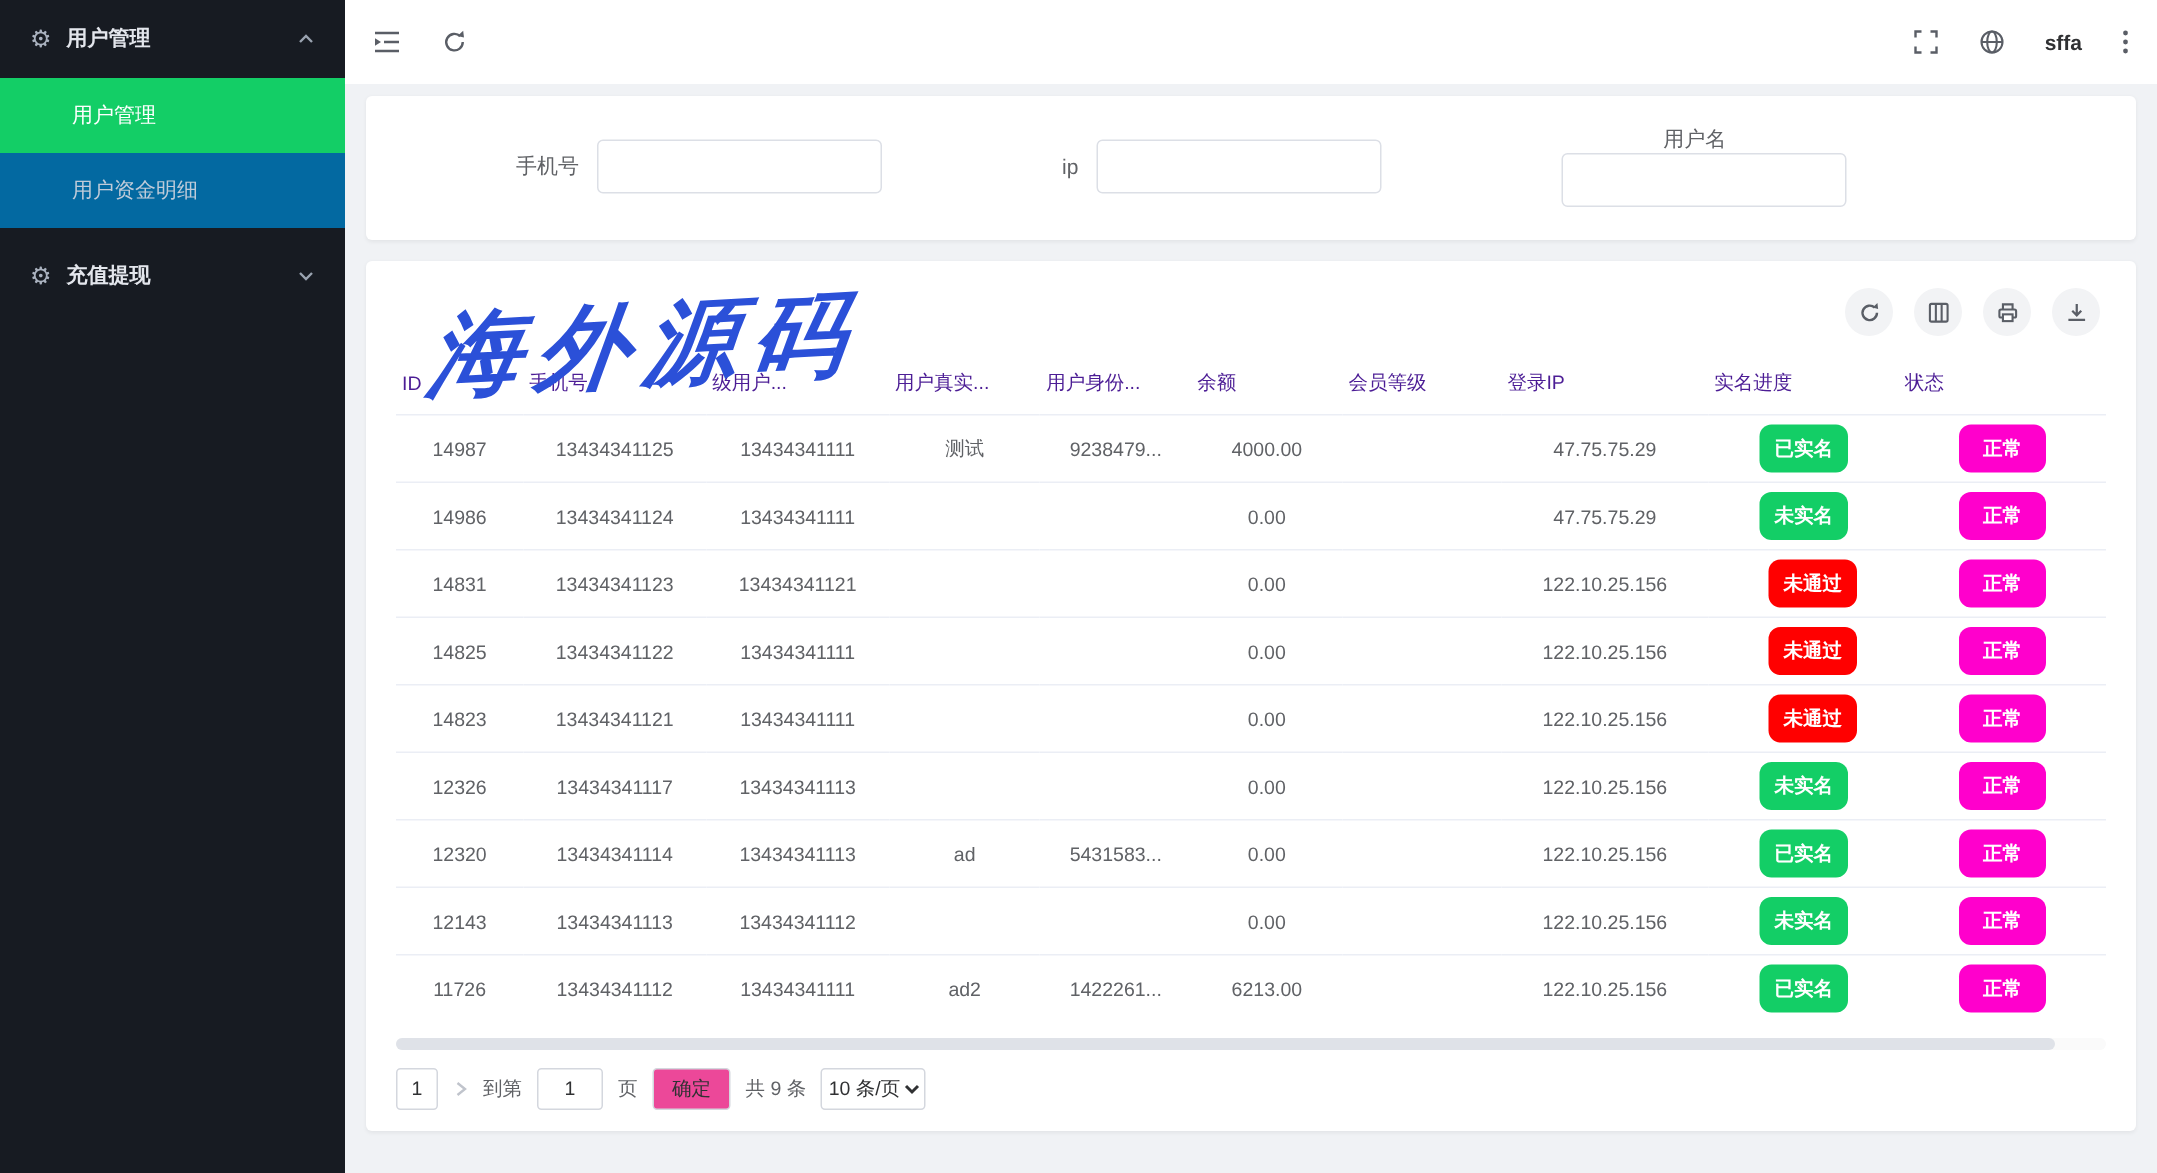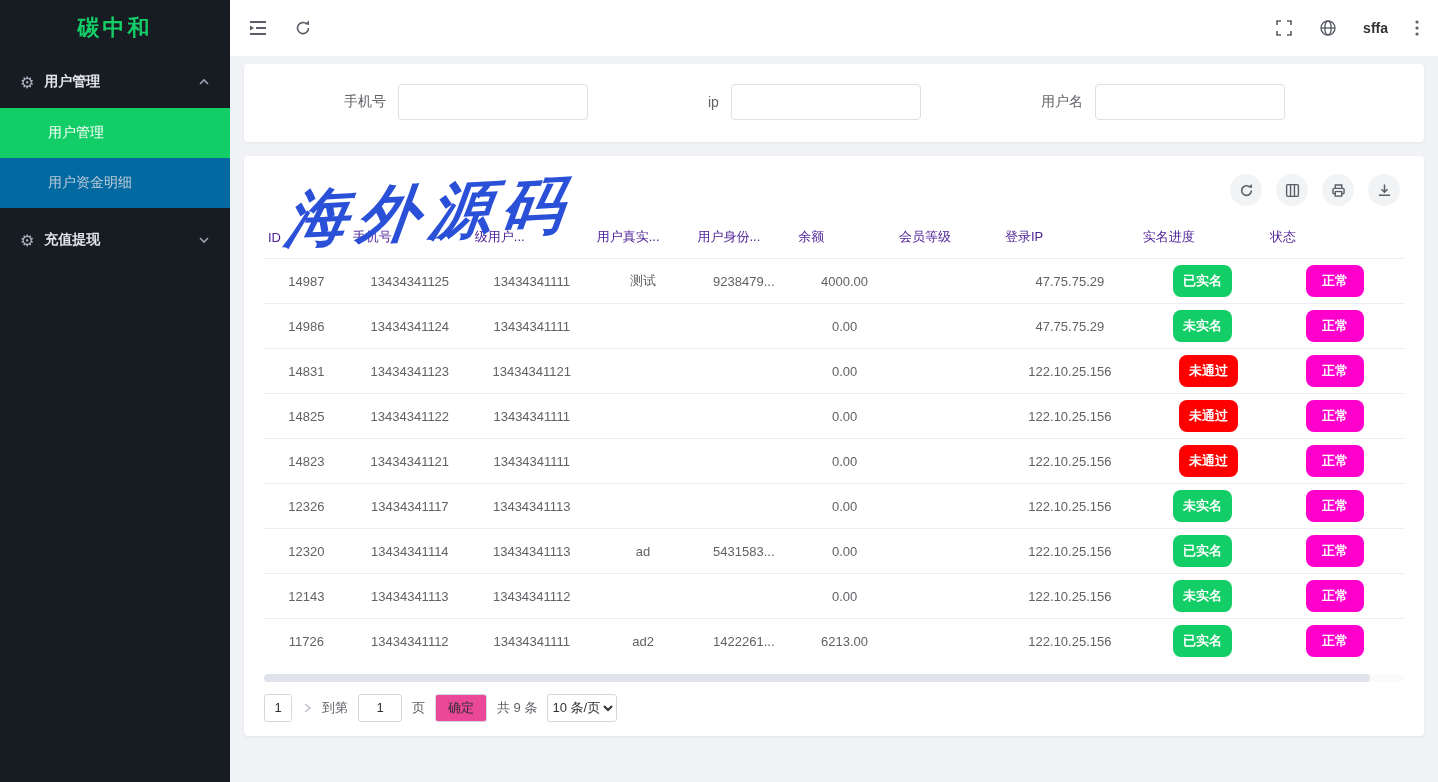--- a/index.html
+++ b/index.html
@@ -32,21 +32,21 @@
   .card { background:#ffffff; border-radius:4px; box-shadow:0 1px 3px rgba(0,0,0,.06); }
 
   
   .filter-card { padding:20px 24px 22px; margin-bottom:14px; }
   .f-row { display:flex; align-items:center; }
   .f-row + .f-row { margin-top:16px; }
   .f-group { display:flex; align-items:center; }
   .f-label { color:#606266; font-size:14px; margin-right:12px; text-align:right; }
   .f-input { width:190px; height:36px; border:1px solid #dcdfe6; border-radius:4px; padding:0 10px;
              font-size:14px; color:#606266; outline:none; background:#fff; }
-  .g1 { margin-left:76px; } .g2 { margin-left:120px; } .g3 { margin-left:120px; }
+  .g1 { margin-left:76px; } .g2 { margin-left:120px; } .g3 { margin-left:120px;flex-direction:column; }
   .select-box { width:172px; height:36px; border:1px solid #dcdfe6; border-radius:4px;
                 display:flex; align-items:center; padding:0 10px; color:#c0c4cc; cursor:pointer; background:#fff; }
   .select-box .caret { margin-left:auto; color:#c0c4cc; font-size:12px; }
   .btn { height:34px; border-radius:4px; border:1px solid #dcdfe6; background:#fff; color:#606266;
          font-size:14px; padding:0 14px; display:inline-flex; align-items:center; gap:6px; cursor:pointer; }
   .btn.primary { background:#13ce66; border-color:#13ce66; color:#fff; }
 
   
   .table-card { position:relative; padding:8px 0 0; }
   .watermark { position:absolute; left:42px; top:14px; z-index:6; pointer-events:none;
@@ -79,21 +79,20 @@
   .confirm-btn { height:28px; padding:0 12px; border:1px solid #d4d7de; border-radius:3px; background:#ec4899; font-size:13px; color:#303133; cursor:pointer; }
   .size-select { height:28px; border:1px solid #d4d7de; border-radius:3px; font-size:13px; color:#303133; background:#fff; }
   svg { display:block; }
 </style>
 </head>
 <body>
 
 <div class="layout">
 
   <aside class="sidebar">
-    <div class="logo">碳中和</div>
 
     <div class="menu-header">
       <span class="gear">⚙</span>
       <span>用户管理</span>
       <span class="chev">
         <svg width="12" height="12" viewBox="0 0 12 12">
             <polyline points="2,8 6,4 10,8" fill="none" stroke="#9aa3b0" stroke-width="1.6"></polyline>
           </svg>
       </span>
     </div>

